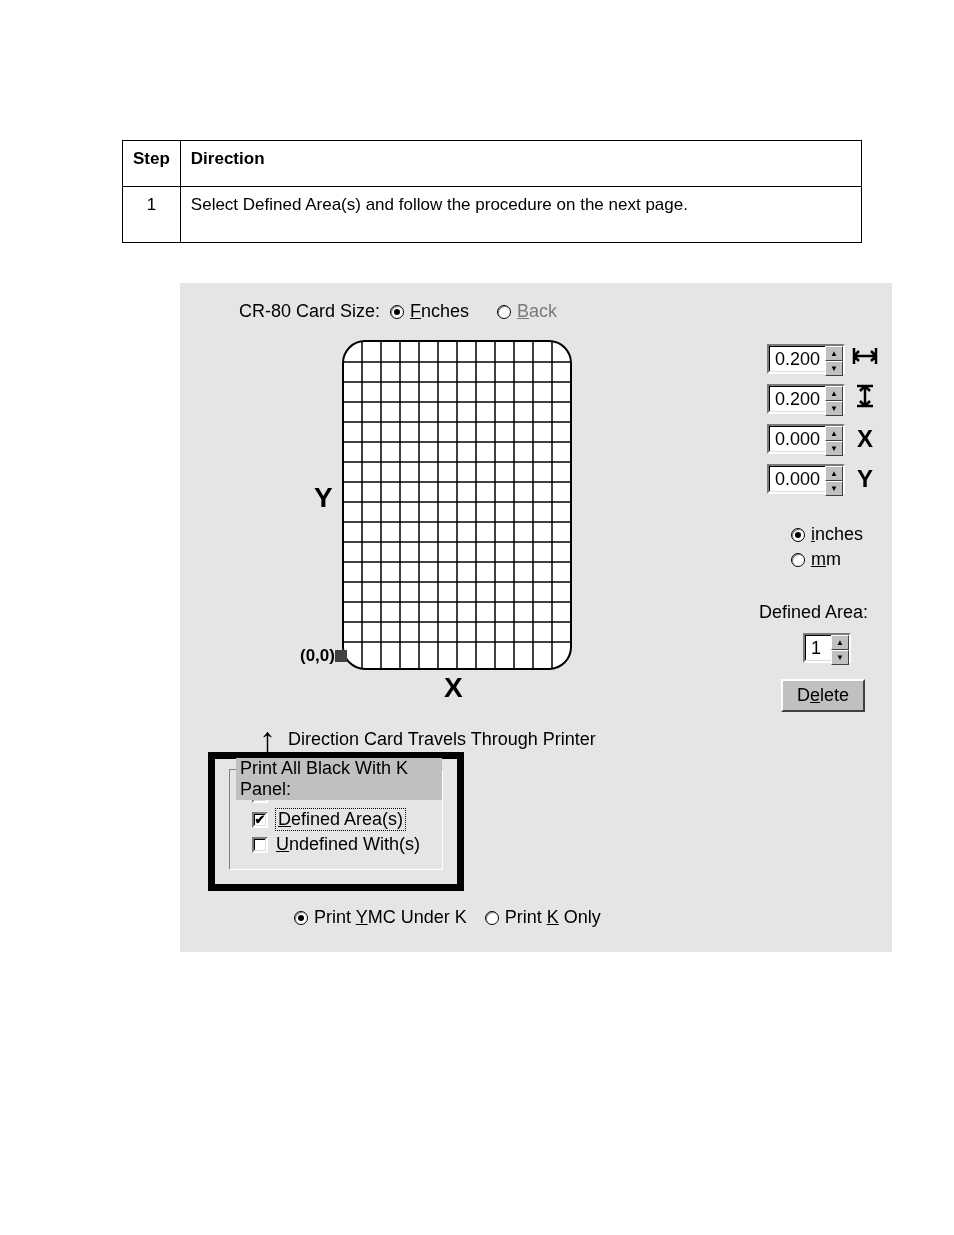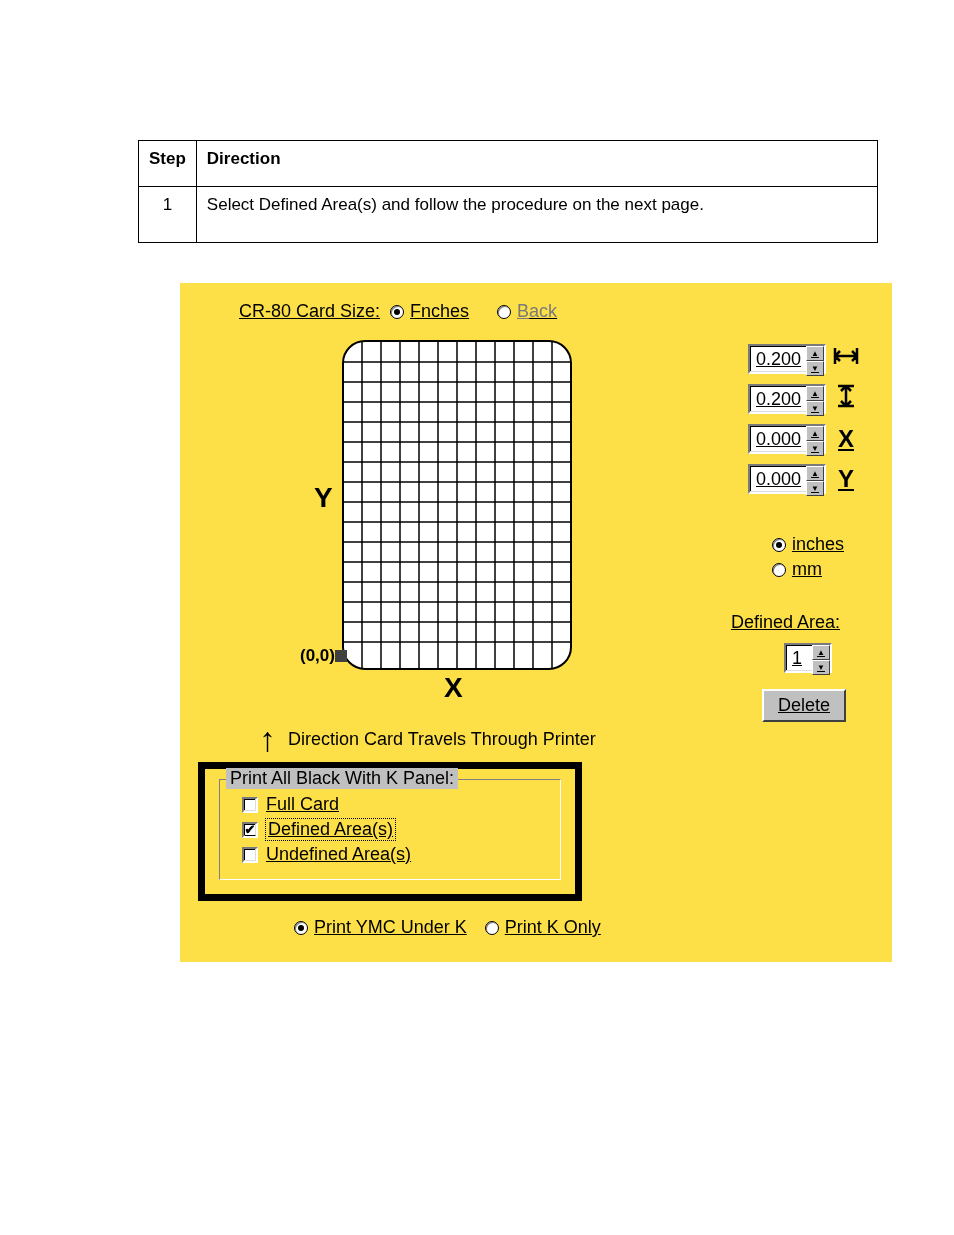--- a/index.html
+++ b/index.html
@@ -9,46 +9,45 @@
     background: #fff;
     font-family: "Segoe UI", Tahoma, Arial, sans-serif;
     width: 954px;
   }
   .page {
     padding: 50px 60px 60px 60px;
   }
   .doc-table {
     width: 740px;
     border-collapse: collapse;
-    margin: 90px 0 40px 78px;
+    margin: 90px 0 40px 62px;
   }
   .doc-table td {
     border: 1px solid #000;
     padding: 8px 10px;
     font-size: 17px;
     vertical-align: top;
   }
   .doc-table td.step-col { width: 55px; text-align: center; font-weight: bold; }
   .doc-table td.proc-col { font-weight: bold; }
   .doc-table tr.header-row td { height: 46px; }
   .doc-table tr.body-row td { height: 56px; }
 
   .dialog-wrap {
     margin: 0 0 0 120px;
     width: 712px;
   }
   .dialog {
-    background: #fde047;
+    background: #e5e5e5;
     width: 712px;
-    padding: 18px 28px 24px 14px;
+    padding: 18px 9px 24px 14px;
     position: relative;
     font-family: "MS Sans Serif", Tahoma, Arial, sans-serif;
     font-size: 18px;
     color: #000;
-    text-decoration: underline;
   }
   .row-top {
     display: flex;
     align-items: center;
     gap: 10px;
     margin: 0 0 10px 45px;
   }
   .radio {
     display: inline-flex;
     align-items: center;
@@ -153,42 +152,42 @@
     border-top: 1px solid #fff;
     border-left: 1px solid #fff;
     border-right: 1px solid #404040;
     border-bottom: 1px solid #404040;
     font-size: 8px;
     line-height: 13px;
     text-align: center;
   }
   .dim-icon { width: 28px; text-align: center; font-size: 24px; font-weight: bold; }
   .units {
-    margin-top: 26px;
+    margin-top: 16px;
     align-self: flex-end;
     margin-right: 16px;
   }
   .units .radio { display: flex; margin: 4px 0; }
-  .defined-area-lbl { margin-top: 18px; align-self: flex-end; margin-right: 20px; }
+  .defined-area-lbl { margin-top: 18px; align-self: flex-end; margin-right: 11px; }
   .delete-btn {
     background: #c0c0c0;
     border-top: 2px solid #fff;
     border-left: 2px solid #fff;
     border-right: 2px solid #404040;
     border-bottom: 2px solid #404040;
     padding: 4px 14px;
     font-size: 18px;
   }
 
   .groupbox-highlight {
     position: relative;
     border: 7px solid #000;
-    width: 384px;
+    width: 256px;
     margin-top: 40px;
-    margin-left: 4px;
+    margin-left: 14px;
     padding: 0 14px 14px 14px;
   }
   .groupbox-inner {
     border-top: 1px solid #808080;
     border-left: 1px solid #808080;
     border-right: 1px solid #fff;
     border-bottom: 1px solid #fff;
     margin-top: 10px;
     padding: 10px 10px;
     position: relative;
@@ -383,21 +382,21 @@
           <div class="chk-row">
             <span class="chkbox"></span>
             <span>Full Card</span>
           </div>
           <div class="chk-row">
             <span class="chkbox">✔</span>
             <span class="focus-rect"><span class="ul">D</span><span>efined Area(s)</span></span>
           </div>
           <div class="chk-row">
             <span class="chkbox"></span>
-            <span><span class="ul">U</span><span>ndefined Area(s)</span></span>
+            <span><span class="ul">U</span><span>ndefined With(s)</span></span>
           </div>
         </div>
       </div>
 
       <div class="bottom-radios">
         <span class="radio">
           <span class="radio-dot checked"></span>
           <span><span>Print </span><span class="ul">Y</span><span>MC Under K</span></span>
         </span>
         <span class="radio">

